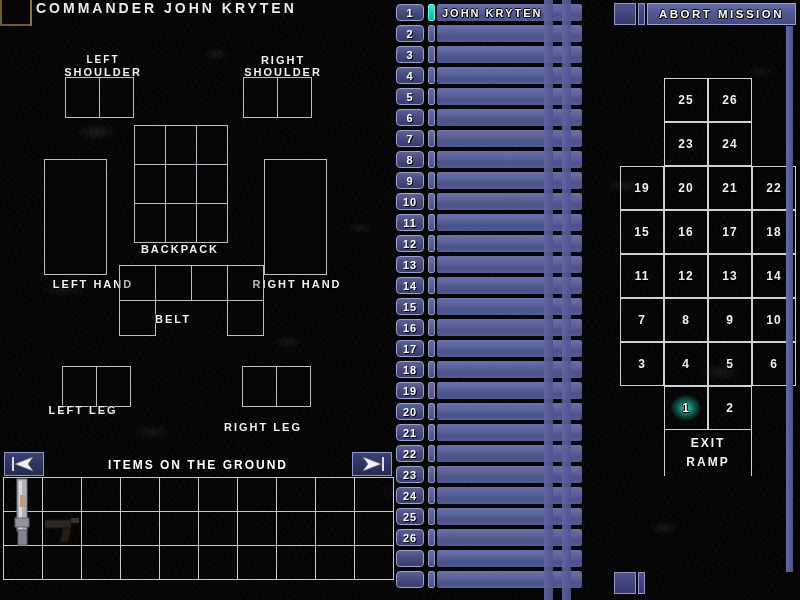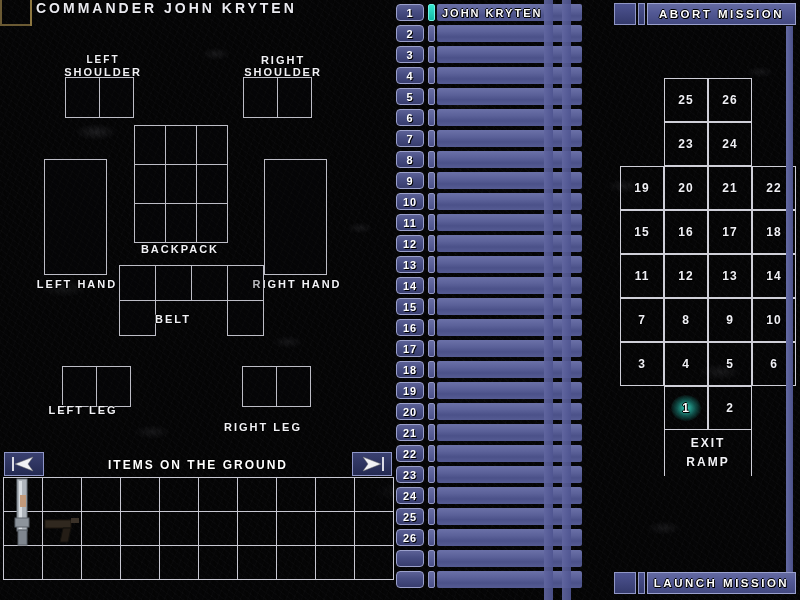--- a/index.html
+++ b/index.html
@@ -167,21 +167,21 @@
       <div style="line-height: 12px; font-size: 11px;">Right</div>
       <div style="line-height: 12px;">Shoulder</div>
     </div>
     <div class="slotgrid" style="left: 244px; top: 78px; grid-template-columns: repeat(2, 34px); grid-template-rows: repeat(1, 40px);">
       <div class="cell"></div>
       <div class="cell"></div>
     </div>
     <div class="slotgrid" style="left: 45px; top: 160px; grid-template-columns: repeat(1, 62px); grid-template-rows: repeat(1, 115px);">
       <div class="cell"></div>
     </div>
-    <div class="slotlabel scifi smallcaps" style="left: 22px; top: 278px; width: 110px; text-align: center;">Left Hand</div>
+    <div class="slotlabel scifi smallcaps" style="left: 38px; top: 278px; width: 110px; text-align: center;">Left Hand</div>
     <div class="slotgrid" style="left: 265px; top: 160px; grid-template-columns: repeat(1, 62px); grid-template-rows: repeat(1, 115px);">
       <div class="cell"></div>
     </div>
     <div class="slotlabel scifi smallcaps" style="left: 242px; top: 278px; width: 110px;">Right Hand</div>
     <div class="slotgrid" style="left: 135px; top: 126px; grid-template-columns: repeat(3, 31px); grid-template-rows: repeat(3, 39px);">
       <div class="cell"></div>
       <div class="cell"></div>
       <div class="cell"></div>
       <div class="cell"></div>
       <div class="cell"></div>
@@ -477,21 +477,20 @@
 
 <div class="hdrbtn" style="left:614px; top:3px; width:182px;">
   <div class="hdr-nub"></div>
   <div class="hdr-nub2"></div>
   <div class="hdr-main scifi smallcaps">Abort Mission</div>
 </div>
 
 <div class="hdrbtn" style="left:614px; top:572px; width:182px;">
   <div class="hdr-nub"></div>
   <div class="hdr-nub2"></div>
-  <div class="hdr-main scifi smallcaps">Launch Mission</div>
 </div>
 
 <div id="deploy" style="left: 0px; top: 0px;">
     <div class="dcell scifi" style="left: 664px; top: 78px; width: 44px; height: 44px;">
       <span class="dnum">25</span>
     </div>
     <div class="dcell scifi" style="left: 708px; top: 78px; width: 44px; height: 44px;">
       <span class="dnum">26</span>
     </div>
     <div class="dcell scifi" style="left: 664px; top: 122px; width: 44px; height: 44px;">

